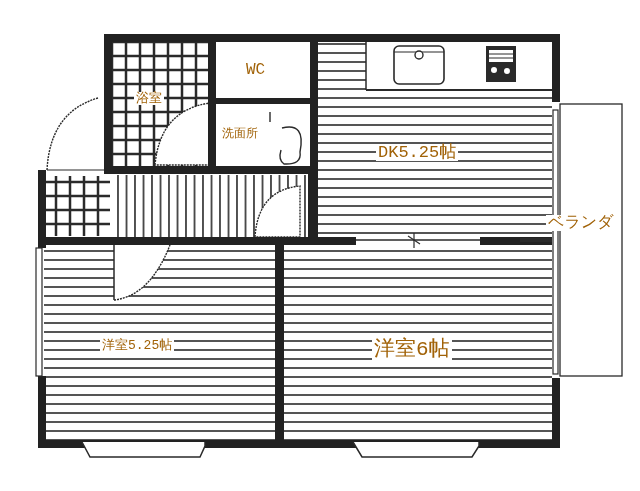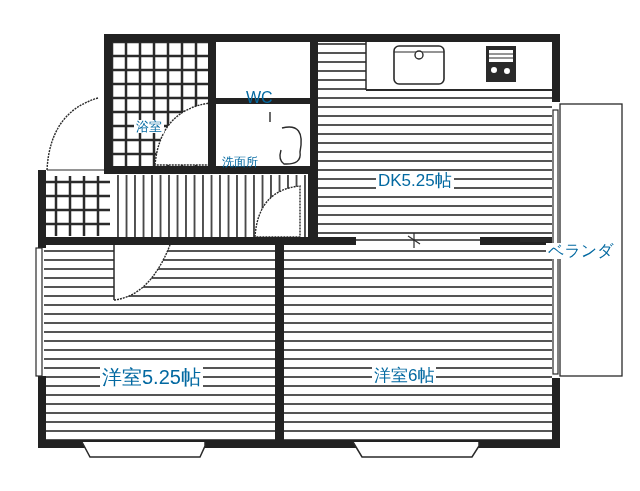--- a/index.html
+++ b/index.html
@@ -1,26 +1,25 @@
 <!DOCTYPE html>
 <html><head>
 <meta charset="utf-8">
 <style>
   html, body { margin: 0; padding: 0; background: #ffffff; }
   body { width: 640px; height: 491px; overflow: hidden; position: relative; }
   #plan { position: absolute; left: 0; top: 0; width: 640px; height: 491px; }
   .lbl {
     position: absolute;
-    font-family: Liberation Sans, sans-serif;
-    color: #0369a1;
+    font-family: Liberation Mono, monospace;
+    color: #a16207;
     background: #fff;
     white-space: nowrap;
     line-height: 1;
     padding: 0 2px;
-    margin-top: 28px;
   }
   .lbl.noBg { background: transparent; }
 </style>
 </head>
 <body>
 
 <svg id="plan" viewBox="0 0 640 491" xmlns="http://www.w3.org/2000/svg">
   <defs>
     <pattern id="hstripe" width="10" height="9" patternUnits="userSpaceOnUse">
       <rect width="10" height="9" fill="#fff"></rect>
@@ -151,15 +150,15 @@
   <g fill="#fff" stroke="#2a2a2a" stroke-width="1.5">
     <path d="M82 442 L90 457 L200 457 L205 446 L205 442"></path>
     <path d="M353 442 L362 457 L472 457 L479 446 L479 442"></path>
   </g>
 </svg>
 
 <div class="lbl noBg" style="left:134px; top:92px; font-size:13px; background:#fff;">浴室</div>
 <div class="lbl noBg" style="left:244px; top:62px; font-size:16px; background:transparent;">WC</div>
 <div class="lbl" style="left:220px; top:128px; font-size:12px; background:transparent;">洗面所</div>
 <div class="lbl" style="left:376px; top:144px; font-size:17px;">DK5.25帖</div>
-<div class="lbl" style="left:100px; top:339px; font-size:20px;">洋室5.25帖</div>
-<div class="lbl" style="left:372px; top:339px; font-size:17px;">洋室6帖</div>
+<div class="lbl" style="left:100px; top:339px; font-size:13px;">洋室5.25帖</div>
+<div class="lbl" style="left:372px; top:339px; font-size:21px;">洋室6帖</div>
 <div class="lbl" style="left:546px; top:215px; font-size:16px;">ベランダ</div>
 
 </body></html>

